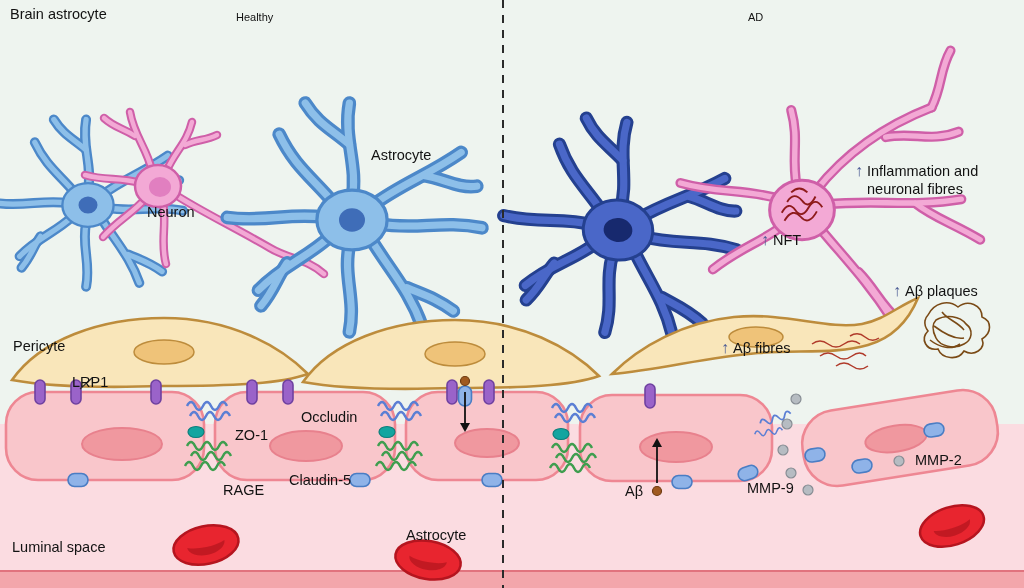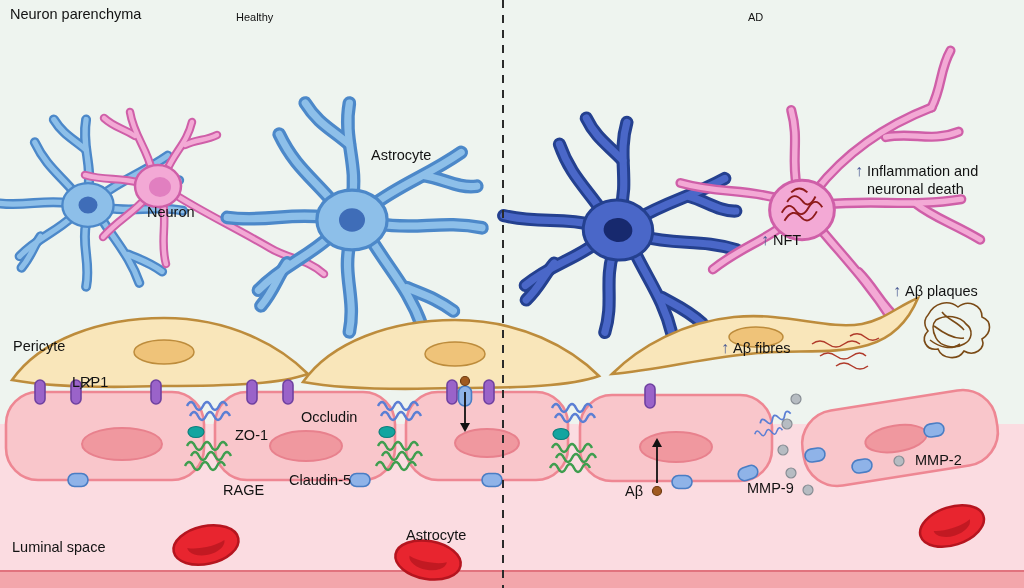--- a/index.html
+++ b/index.html
@@ -224,21 +224,21 @@
     <path d="M850,336 q8,-5 15,1 q7,6 14,1"></path>
   </g>
 
   <use href="#rbc" transform="translate(206,545) rotate(-12)"></use>
   <use href="#rbc" transform="translate(428,560) rotate(10)"></use>
   <use href="#rbc" transform="translate(952,526) rotate(-18)"></use>
 
   <line x1="503" y1="0" x2="503" y2="588" stroke="#2a2a2a" stroke-width="2" stroke-dasharray="8 7"></line>
 </svg>
 
-<div class="lbl" style="left:10px;top:6px;">Neuron parenchyma</div>
+<div class="lbl" style="left:10px;top:6px;">Brain astrocyte</div>
 <div class="lbl big" style="left:236px;top:11px;">Healthy</div>
 <div class="lbl big" style="left:748px;top:11px;">AD</div>
 
 <div class="lbl" style="left:147px;top:204px;">Neuron</div>
 <div class="lbl" style="left:371px;top:147px;text-align:right;">Astrocyte</div>
 <div class="lbl" style="left:13px;top:338px;">Pericyte</div>
 <div class="lbl" style="left:72px;top:374px;">LRP1</div>
 <div class="lbl" style="left:235px;top:427px;">ZO-1</div>
 <div class="lbl" style="left:301px;top:409px;">Occludin</div>
 <div class="lbl" style="left:289px;top:472px;">Claudin-5</div>
@@ -247,21 +247,21 @@
 <div class="lbl" style="left:12px;top:539px;">Luminal space</div>
 
 
 <div class="lbl arrowed" style="left:761px;top:232px;">
   <span class="up">↑</span>
   <span>NFT</span>
 </div>
 
 <div class="lbl arrowed" style="left:855px;top:163px;">
   <span class="up">↑</span>
-  <span class="wrap" style="white-space:normal;width:128px;display:inline-block;">Inflammation and neuronal death</span>
+  <span class="wrap" style="white-space:normal;width:128px;display:inline-block;">Inflammation and neuronal fibres</span>
 </div>
 
 <div class="lbl arrowed" style="left:893px;top:283px;">
   <span class="up">↑</span>
   <span>Aβ plaques</span>
 </div>
 
 <div class="lbl arrowed" style="left:721px;top:340px;">
   <span class="up">↑</span>
   <span>Aβ fibres</span>

